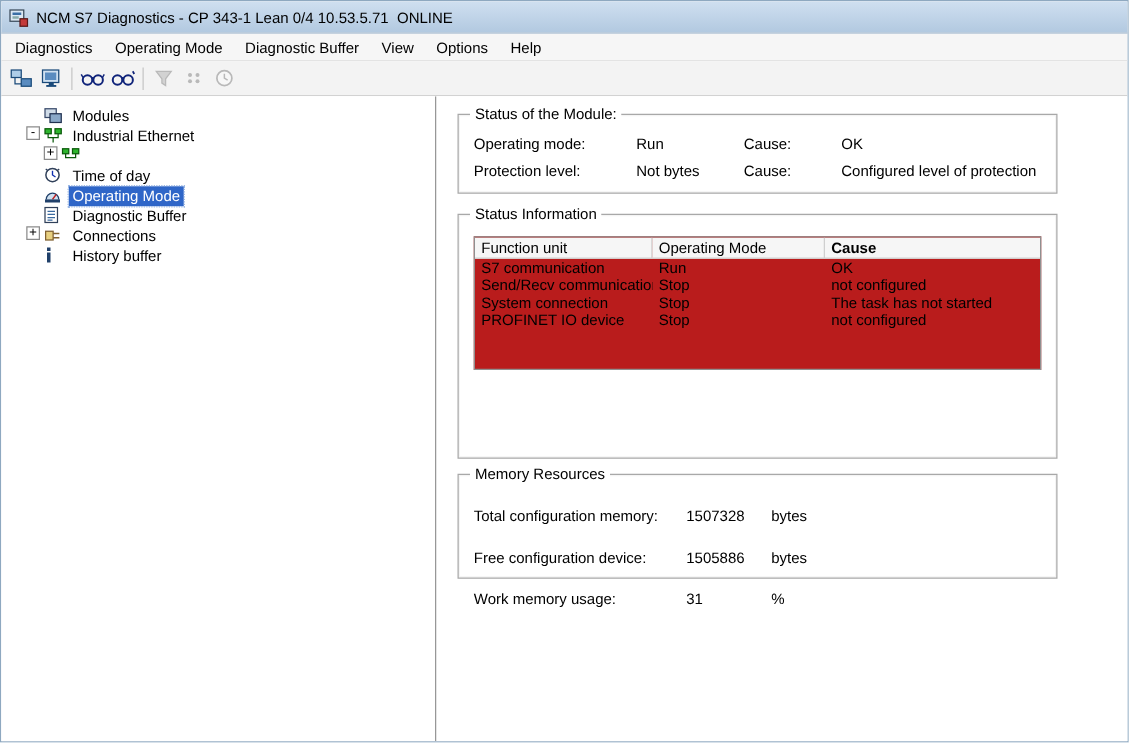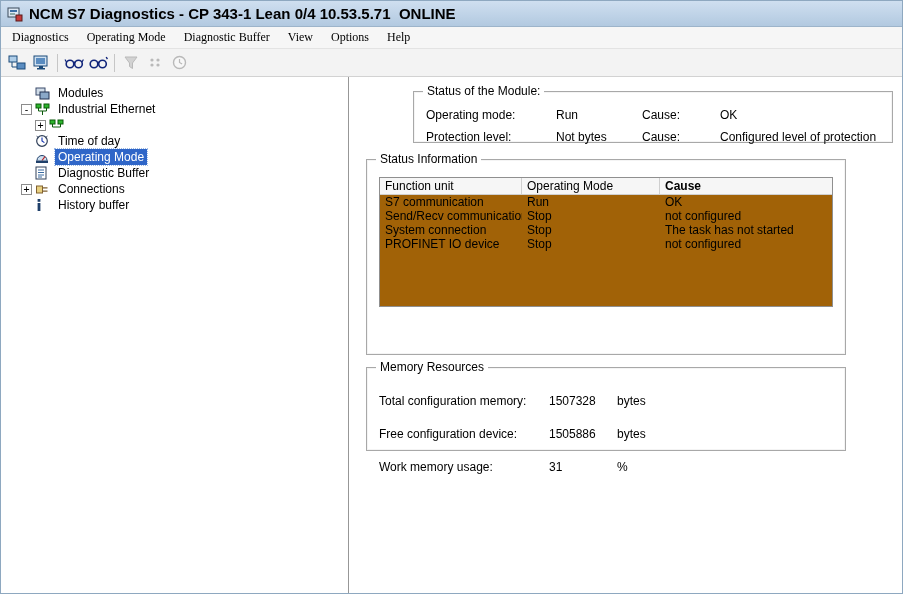--- a/index.html
+++ b/index.html
@@ -16,33 +16,33 @@
 
   
   .titlebar {
     height:26px; flex:0 0 26px;
     background:linear-gradient(#cfdff0,#b2c9e0);
     border-bottom:1px solid #9db4ca;
     display:flex; align-items:center;
     padding:0 6px;
   }
   .titlebar .title {
-    margin-left:6px; font-weight:bold; font-size:15px; white-space:pre;
+    margin-left:6px; font-weight:normal; font-size:12px; white-space:pre;
   }
   .app-icon { width:16px; height:16px; display:inline-flex; }
 
   
   .menubar {
     height:22px; flex:0 0 22px;
     background:#f6f6f6;
     border-bottom:1px solid #e3e3e3;
     display:flex; align-items:center;
     padding-left:2px;
   }
-  .menu-item { padding:3px 9px; cursor:default;font-family:Liberation Serif, serif; }
+  .menu-item { padding:3px 9px; cursor:default; }
 
   
   .toolbar {
     height:28px; flex:0 0 28px;
     background:#f3f3f3;
     border-bottom:1px solid #d2d2d2;
     display:flex; align-items:center;
     padding-left:4px;
   }
   .tb-btn {
@@ -70,21 +70,21 @@
   }
   .content-panel {
     flex:1;
     padding:14px 56px 0 14px;
     background:#fff;
     overflow:hidden;
   }
 
   
   .tree-row {
-    display:flex; align-items:center;
+    display:flex; align-items:flex-start;
     height:16px; white-space:nowrap;
     padding-left:20px;
     cursor:default;
   }
   .tree-row.child { padding-left:34px; }
   .expander {
     width:11px; height:11px; flex:0 0 11px;
     border:1px solid #8c8c8c; background:#fff;
     font-size:10px; line-height:9px;
     display:flex; align-items:center; justify-content:center;
@@ -105,38 +105,38 @@
     border:1px solid #a8a8a8;
     box-shadow:inset 0 0 0 1px #f4f4f4;
     width:100%;
     padding:0 12px;
   }
   .groupbox .legend {
     position:absolute; top:-8px; left:9px;
     background:#fff; padding:0 4px;
     line-height:14px;
   }
-  .gb-status { height:52px; margin-bottom:16px;margin-left:47px; }
+  .gb-status { height:64px; margin-bottom:16px; }
   .gb-info   { height:196px; margin-bottom:12px; }
   .gb-mem    { height:84px; }
 
   .sm-grid {
     display:grid;
     grid-template-columns:130px 86px 78px 1fr;
     row-gap:8px;
     padding-top:16px;
   }
   .sm-grid div { line-height:14px; white-space:nowrap; }
 
   
   .si-table {
     margin-top:17px;
-    height:130px;
+    height:107px;
     border:1px solid #8f8f8f;
-    background:#a16207;
+    background:#b91c1c;
     overflow:hidden;
   }
   .si-header, .si-row {
     display:grid;
     grid-template-columns:142px 138px 1fr;
   }
   .si-header > div {
     background:#f6f6f6;
     border-right:1px solid #cfcfcf;
     border-bottom:1px solid #cfcfcf;

